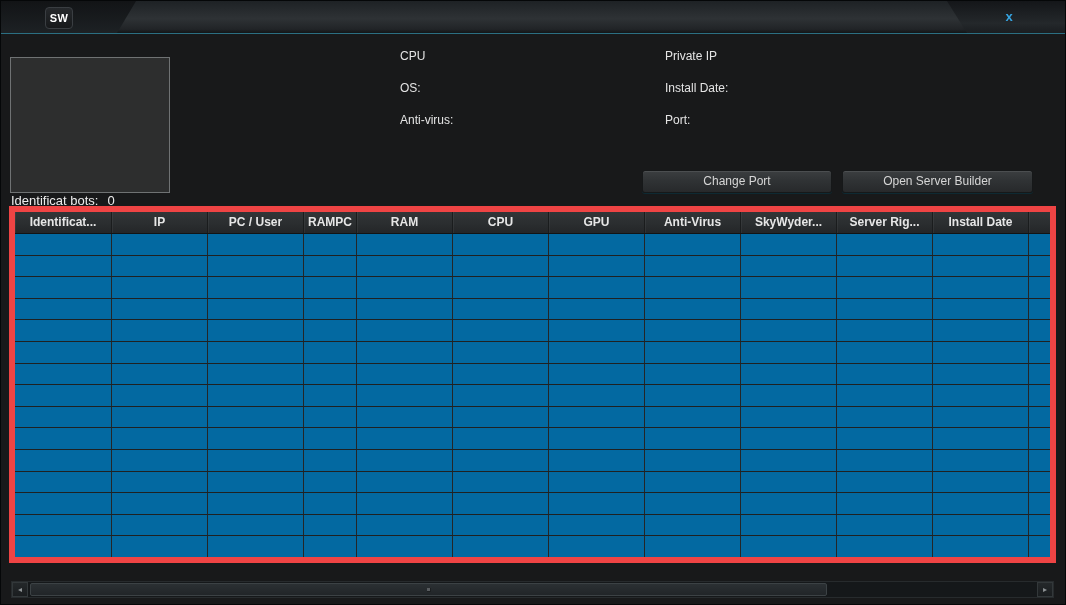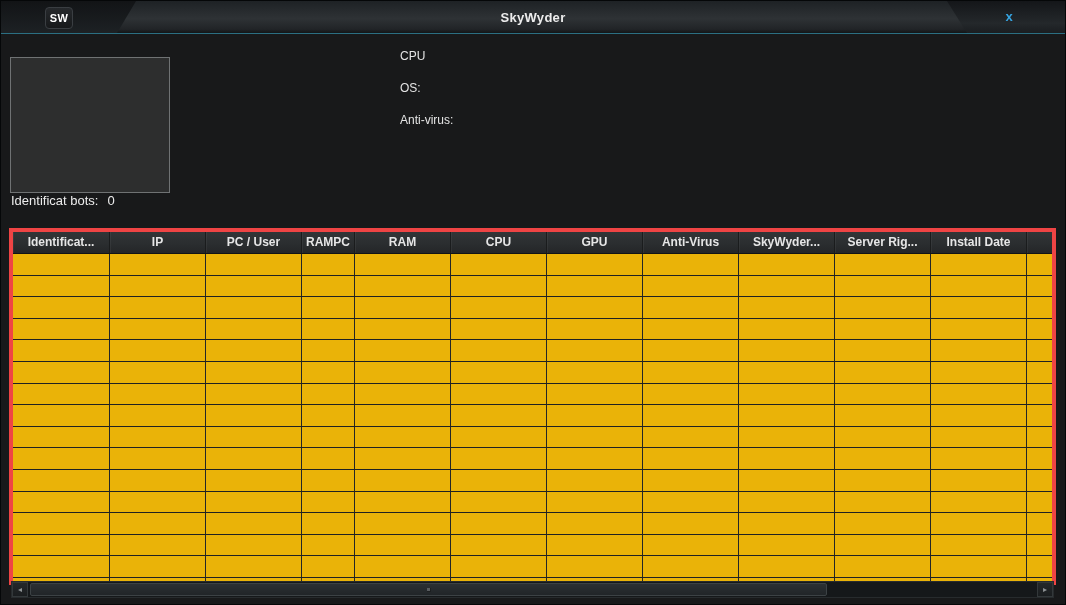--- a/index.html
+++ b/index.html
@@ -79,22 +79,22 @@
     border:1px solid #161819; border-radius:3px;
     box-shadow:inset 0 1px 0 rgba(255,255,255,0.09), 0 1px 0 #0e2a33;
     color:#d6d6d6; font-size:12px; text-align:center; line-height:21px;
     cursor:default;
   }
   .btn-change-port { left:641px; width:190px; }
   .btn-server-builder { left:841px; width:191px; }
 
   
   .grid {
-    position:absolute; left:8px; top:227px; width:1047px; height:357px;
-    background:#eab308; border:4px solid #ef4444; overflow:hidden;
+    position:absolute; left:8px; top:205px; width:1047px; height:357px;
+    background:#0369a1; border:6px solid #ef4444; overflow:hidden;
   }
   .grid-header { display:flex; height:22px;
     background:linear-gradient(180deg,#323537 0%,#2a2d2f 60%,#242628 100%);
     border-bottom:1px solid #121415;
   }
   .grid-header .th {
     color:#e6e6e6; font-size:12px; font-weight:bold;
     text-align:center; line-height:21px;
     border-right:1px solid #1a1c1d;
     box-shadow:inset 1px 0 0 rgba(255,255,255,0.05);
@@ -131,36 +131,42 @@
 </style>
 </head>
 <body>
 
 <div class="window">
 
   <div class="titlebar">
     <div class="titlebar-left"></div>
     <div class="titlebar-right"></div>
     <div class="sw-button">SW</div>
-    <div class="window-title">SkyWyder</div>
     <div class="close-x">x</div>
   </div>
 
   <div class="screenshot-box"></div>
 
   <div class="bots-line">
     <span>Identificat bots:</span><span class="count">0</span>
   </div>
 
   <div class="info-col info-col-2" id="info-col-2">
       <span class="info-label">CPU</span>
       <span class="info-label">OS:</span>
       <span class="info-label">Anti-virus:</span>
     </div>
-
+  <div class="info-col info-col-3" id="info-col-3">
+      <span class="info-label">Private IP</span>
+      <span class="info-label">Install Date:</span>
+      <span class="info-label">Port:</span>
+    </div>
+
+  <div class="btn btn-change-port">Change Port</div>
+  <div class="btn btn-server-builder">Open Server Builder</div>
 
   <div class="grid">
     <div class="grid-header" id="grid-header">
         <div class="th" style="width: 97px;">Identificat...</div>
         <div class="th" style="width: 96px;">IP</div>
         <div class="th" style="width: 96px;">PC / User</div>
         <div class="th" style="width: 53px;">RAMPC</div>
         <div class="th" style="width: 96px;">RAM</div>
         <div class="th" style="width: 96px;">CPU</div>
         <div class="th" style="width: 96px;">GPU</div>

